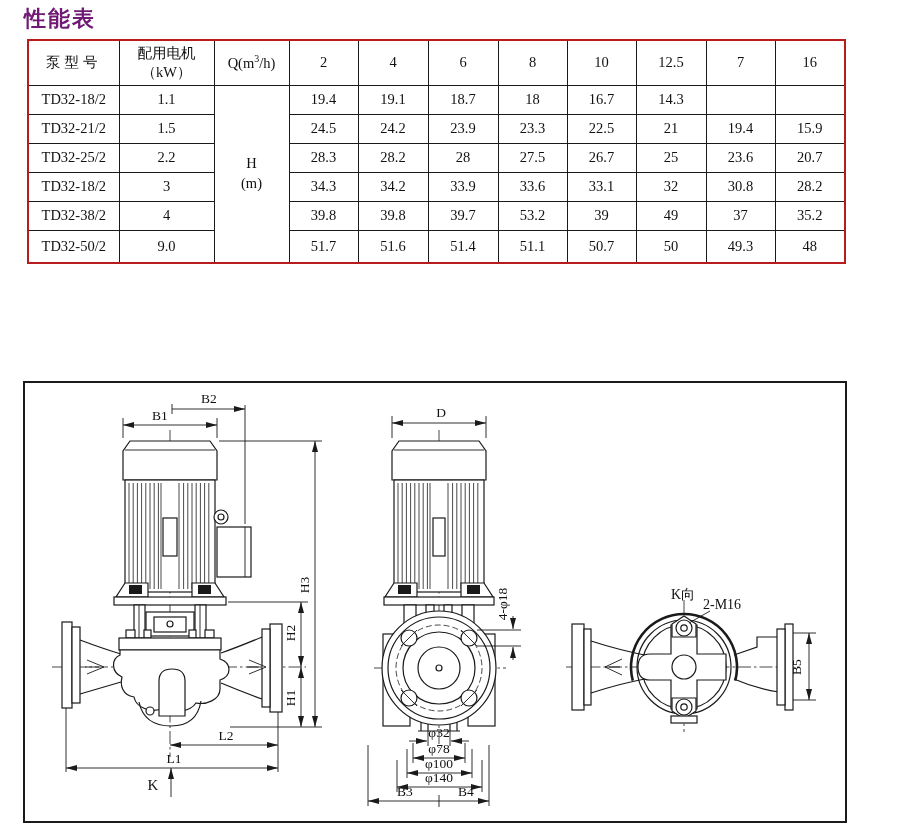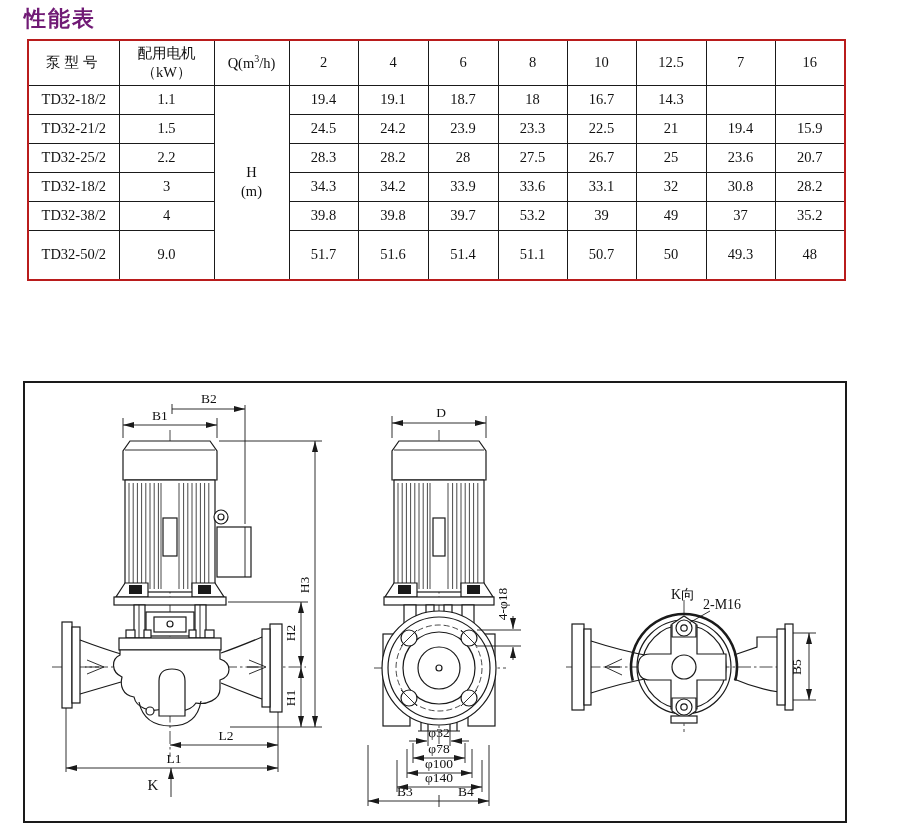--- a/index.html
+++ b/index.html
@@ -10,21 +10,21 @@
   table.spec{position:absolute;left:27px;top:39px;border-collapse:collapse;table-layout:fixed;
              border:2px solid #b91c1c;}
   table.spec td{border:1.2px solid #1a1a1a;text-align:center;vertical-align:middle;
                 padding:0;font-size:14.5px;color:#111;}
   td.hd{font-size:15px;}
   td.hd .cjk{letter-spacing:4px;}
   td.flow{font-size:15.5px;}
   td.hm{font-size:16px;line-height:1.35;}
   tr.hrow{height:45px;}
   tr.drow{height:29px;padding-left:20px;}
-  tr.drow-last{height:50px;}
+  tr.drow-last{height:33px;}
   sup{font-size:10px;}
   
   .oln{fill:#fff;stroke:#1a1a1a;stroke-width:1.2;}
   .ln{fill:none;stroke:#1a1a1a;stroke-width:1.2;}
   .thk{fill:none;stroke:#1a1a1a;stroke-width:2.6;}
   .thin{fill:none;stroke:#1a1a1a;stroke-width:0.9;}
   .cl{fill:none;stroke:#1a1a1a;stroke-width:0.8;stroke-dasharray:13 3 2.5 3;}
   .bc{fill:none;stroke:#1a1a1a;stroke-width:0.8;stroke-dasharray:6 3;}
   .dim{fill:none;stroke:#1a1a1a;stroke-width:0.9;}
   .fin{stroke:#1a1a1a;stroke-width:0.8;}

